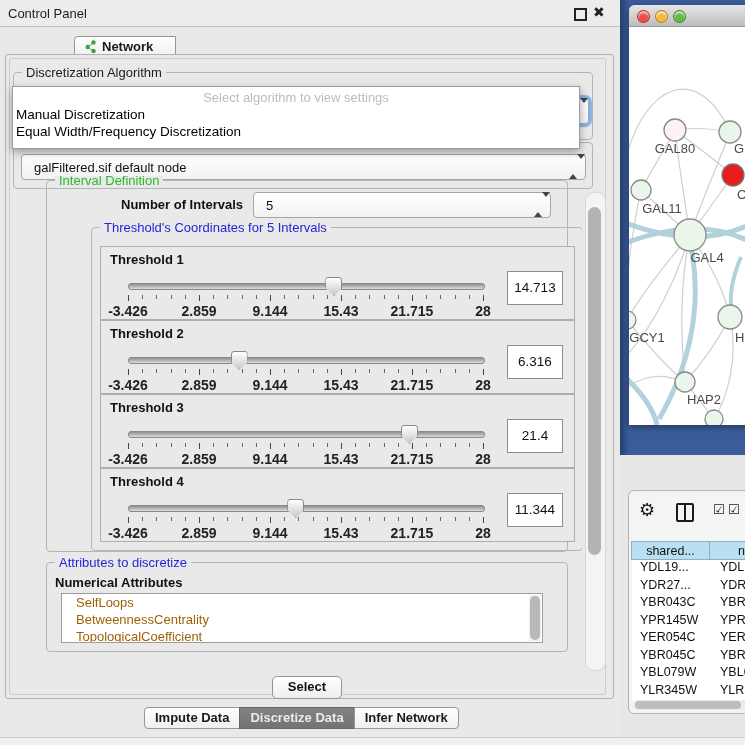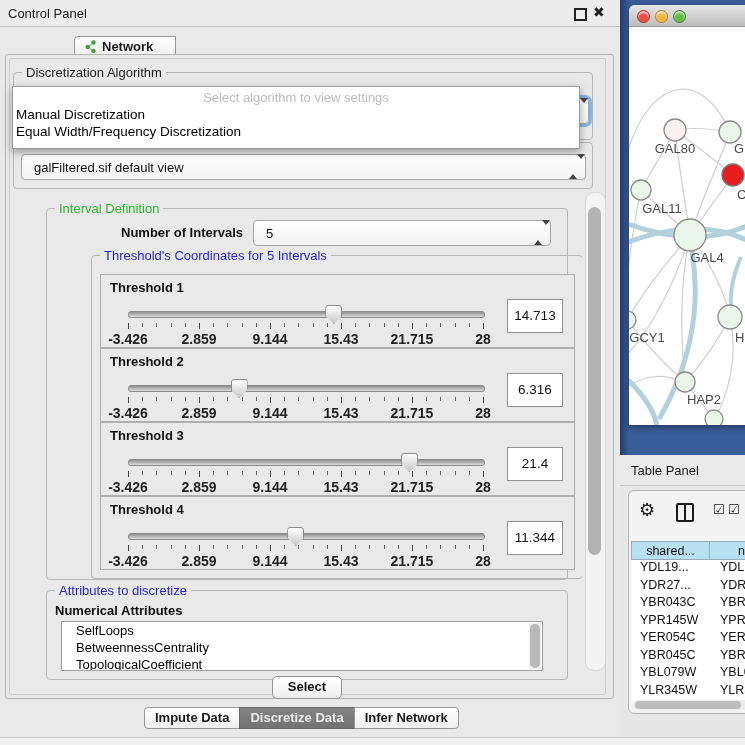--- a/index.html
+++ b/index.html
@@ -42,21 +42,21 @@
 
   #algo-popup{left:12px;top:86px;width:566px;height:61px;background:#fff;border:1px solid #9d9d9d;
     box-shadow:0 3px 8px rgba(0,0,0,.35);z-index:50;}
   .popup-prompt{position:absolute;left:0;top:3px;width:100%;text-align:center;font-size:13px;color:#bcbcbc;}
   .popup-opt1{position:absolute;left:3px;top:20px;font-size:13.5px;font-weight:normal;color:#000;}
   .popup-opt2{position:absolute;left:3px;top:37px;font-size:13.5px;color:#000;}
 
   #tabledata-group{left:13px;top:142px;width:578px;height:45px;}
   #tabledata-combo{left:21px;top:154px;width:563px;height:24px;}
 
-  #scrollarea{left:12px;top:204px;width:570px;height:478px;overflow:hidden;}
+  #scrollarea{left:12px;top:176px;width:570px;height:478px;overflow:hidden;}
   #interval-group{left:34px;top:4px;width:520px;height:370px;}
   .noi-label{position:absolute;left:74px;top:16px;font-size:13px;font-weight:bold;color:#111;}
   #noi-combo{left:206px;top:11px;width:296px;height:24px;}
   #thresh-group{left:44px;top:46px;width:490px;height:322px;}
 
   .threshold-panel{position:absolute;left:8px;width:473px;height:72px;border:1px solid #aeaeae;background:#e9e9e9;}
   .th-label{position:absolute;left:9px;top:5px;font-size:13px;font-weight:bold;color:#111;}
   .slider{position:absolute;left:18px;top:30px;width:373px;height:36px;}
   .track{position:absolute;left:9px;top:6px;width:355px;height:5px;border-radius:3px;
     background:linear-gradient(#8f8f8f,#dcdcdc);border:1px solid #8a8a8a;}
@@ -65,21 +65,21 @@
   .scale{position:absolute;left:9px;top:18px;width:355px;height:18px;}
   .tick{position:absolute;top:0;width:1px;height:4px;background:#666;}
   .tick.major{height:6px;background:#444;}
   .ticklabel{position:absolute;top:8px;transform:translateX(-50%);font-size:14px;font-weight:bold;color:#222;white-space:nowrap;}
   .value-box{position:absolute;right:11px;top:24px;width:54px;height:32px;background:#fff;border:1px solid #8f8f8f;
     font-size:13.5px;color:#111;text-align:center;line-height:32px;}
 
   #attrs-group{left:34px;top:386px;width:520px;height:88px;}
   .attrs-label{position:absolute;left:8px;top:12px;font-size:13px;font-weight:bold;color:#111;}
   .attr-list{position:absolute;left:14px;top:30px;width:480px;height:48px;background:#fff;border:1px solid #9c9c9c;overflow:hidden;}
-  .attr-item{padding:1px 4px 0 14px;font-size:13px;height:16px;color:#000000;}
+  .attr-item{padding:1px 4px 0 14px;font-size:13px;height:16px;color:#a16207;}
   .attr-scroll{position:absolute;right:1px;top:1px;width:12px;height:46px;background:#f0f0f0;}
   .attr-scroll .vthumb{position:absolute;left:1px;top:1px;width:10px;height:44px;background:#b9b9b9;border-radius:5px;}
 
   .vscrollbar{left:585px;top:192px;width:19px;height:477px;background:#f4f4f4;border:1px solid #d7d7d7;border-radius:9px;}
   .vscrollbar .vthumb{position:absolute;left:2px;top:14px;width:13px;height:348px;background:#b3b3b3;border-radius:7px;}
 
   .apply-btn{left:272px;top:676px;width:68px;height:21px;background:linear-gradient(#ffffff,#eeeeee);
     border:1px solid #959595;border-radius:5px;font-size:13px;font-weight:bold;color:#111;text-align:center;line-height:20px;}
 
   .bottom-strip{left:0;top:737px;width:745px;height:8px;background:#f0f0f0;border-top:1px solid #cccccc;}
@@ -159,21 +159,21 @@
     <div id="algo-popup" class="abs">
       <div class="popup-prompt">Select algorithm to view settings</div>
       <div class="popup-opt1">Manual Discretization</div>
       <div class="popup-opt2">Equal Width/Frequency Discretization</div>
     </div>
 
     <div id="tabledata-group" class="groupbox abs">
       <span class="grouptitle">Table Data</span>
     </div>
     <div id="tabledata-combo" class="combo abs">
-      <span class="val">galFiltered.sif default view</span>
+      <span class="val">galFiltered.sif default node</span>
       <span class="stepper"><span class="up"></span><span class="dn"></span></span>
     </div>
 
     <div id="scrollarea" class="abs">
 
       <div id="interval-group" class="groupbox abs">
         <span class="grouptitle green">Interval Definition</span>
         <span class="noi-label">Number of Intervals</span>
         <div id="noi-combo" class="combo abs">
           <span class="val">5</span>
@@ -441,23 +441,20 @@
       <text x="105" y="126">G.</text>
       <text x="108" y="172">C</text>
       <text x="33" y="186" text-anchor="middle">GAL11</text>
       <text x="78" y="235" text-anchor="middle">GAL4</text>
       <text x="18" y="315" text-anchor="middle">GCY1</text>
       <text x="106" y="315">H</text>
       <text x="75" y="377" text-anchor="middle">HAP2</text>
     </g>
   </svg>
 
-  <div class="tp-titlebar abs">
-    <span class="tp-title">Table Panel</span>
-  </div>
 
   <div class="tp-body abs">
     <span class="gear-icon">⚙</span>
     <span class="col-icon"></span>
     <span class="check-icon" style="left:84px">☑</span>
     <span class="check-icon" style="left:99px">☑</span>
 
     <div class="thead">
       <div class="thcell c0">shared...</div>
       <div class="thcell c1">na</div>

